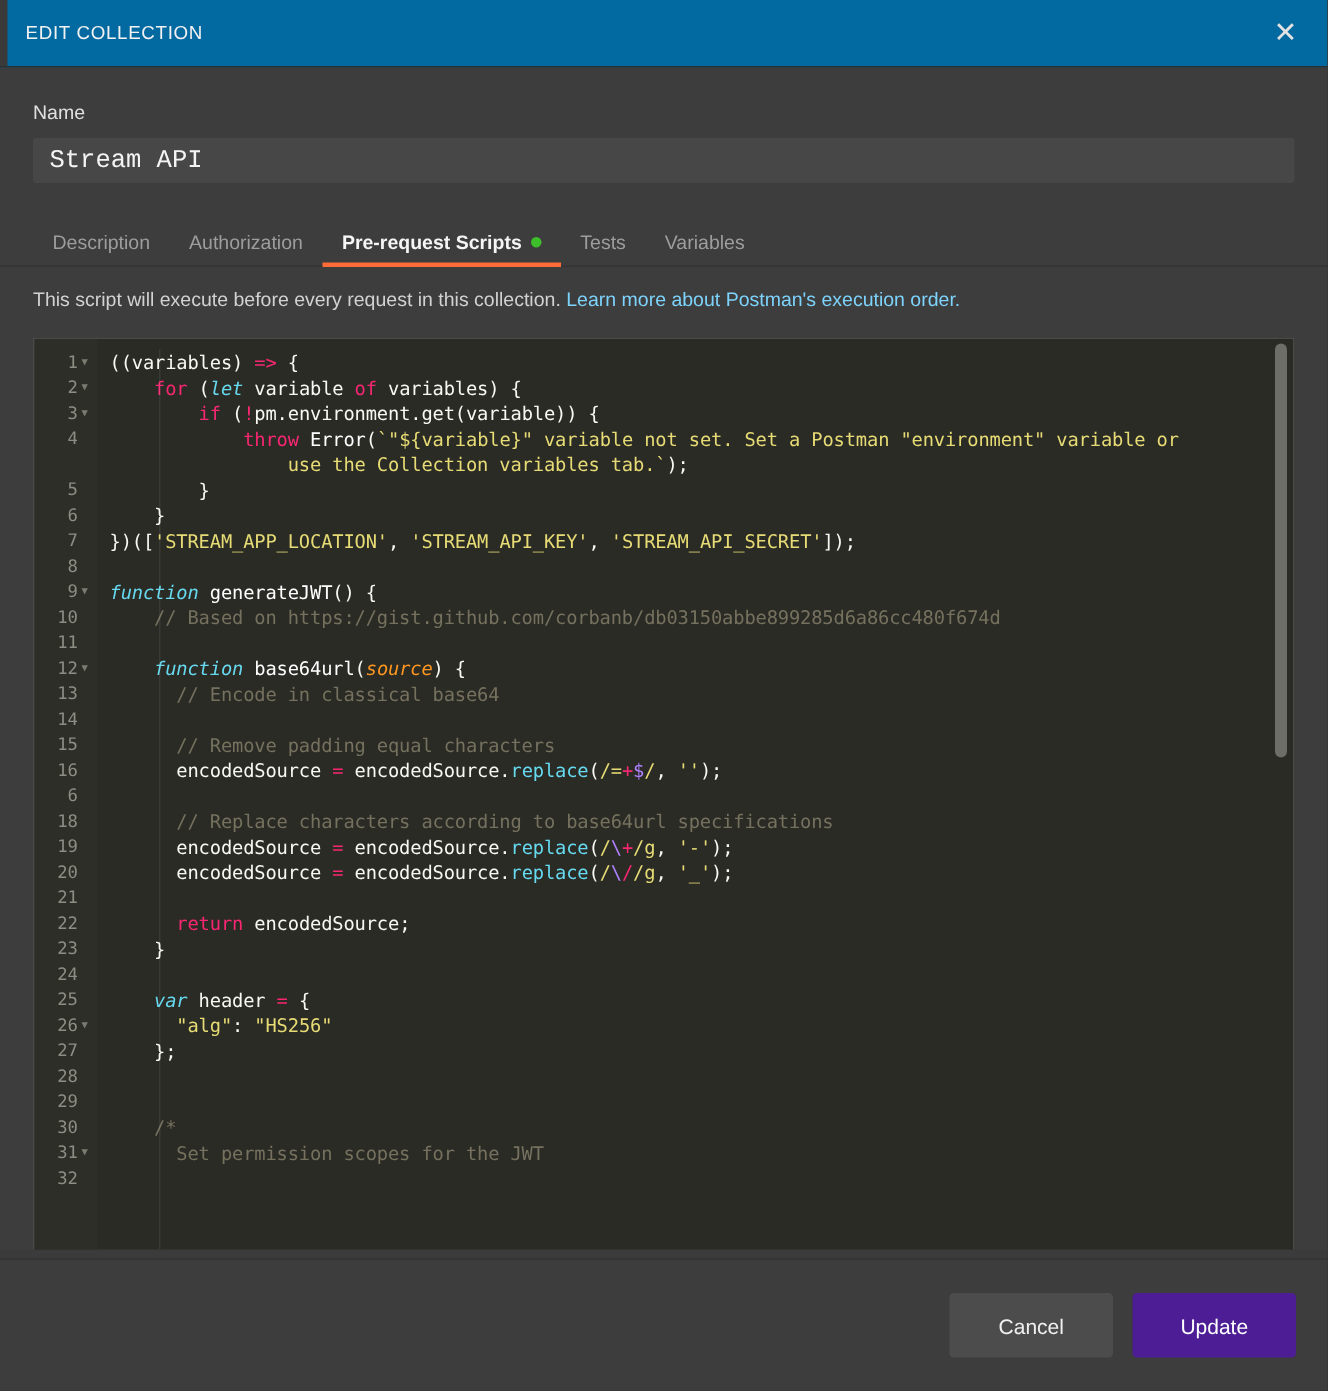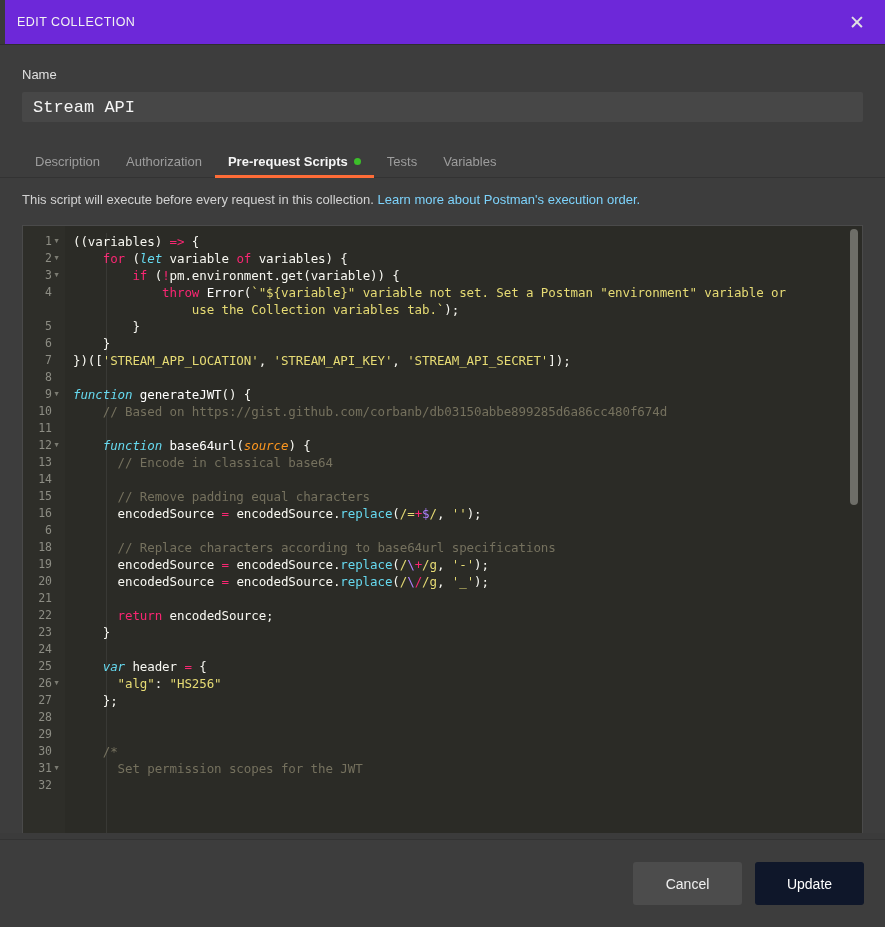--- a/index.html
+++ b/index.html
@@ -22,21 +22,21 @@
     height: 927px;
     background: #3d3d3d;
     display: flex;
     flex-direction: column;
   }
 
   
   .modal-header {
     height: 45px;
     min-height: 45px;
-    background: #6d28d9;
+    background: #0369a1;
     border-bottom: 1px solid #2f2f2f;
     display: flex;
     align-items: center;
     padding: 0 6px 0 17px;
     box-sizing: border-box;
     position: relative;
   }
   .modal-title {
     font-size: 12.5px;
     letter-spacing: 0.45px;
@@ -276,21 +276,21 @@
     font-family: "Liberation Sans", sans-serif;
     font-size: 14px;
     cursor: pointer;
     padding: 0 20px;
   }
   .btn-cancel {
     background: #4c4c4c;
     color: #f0f0f0;
   }
   .btn-primary {
-    background: #0f172a;
+    background: #4c1d95;
     color: #ffffff;
   }
   .footer-spacer {
     height: 6px;
     background: #3b3b3b;
   }
 </style>
 </head>
 <body>
 

